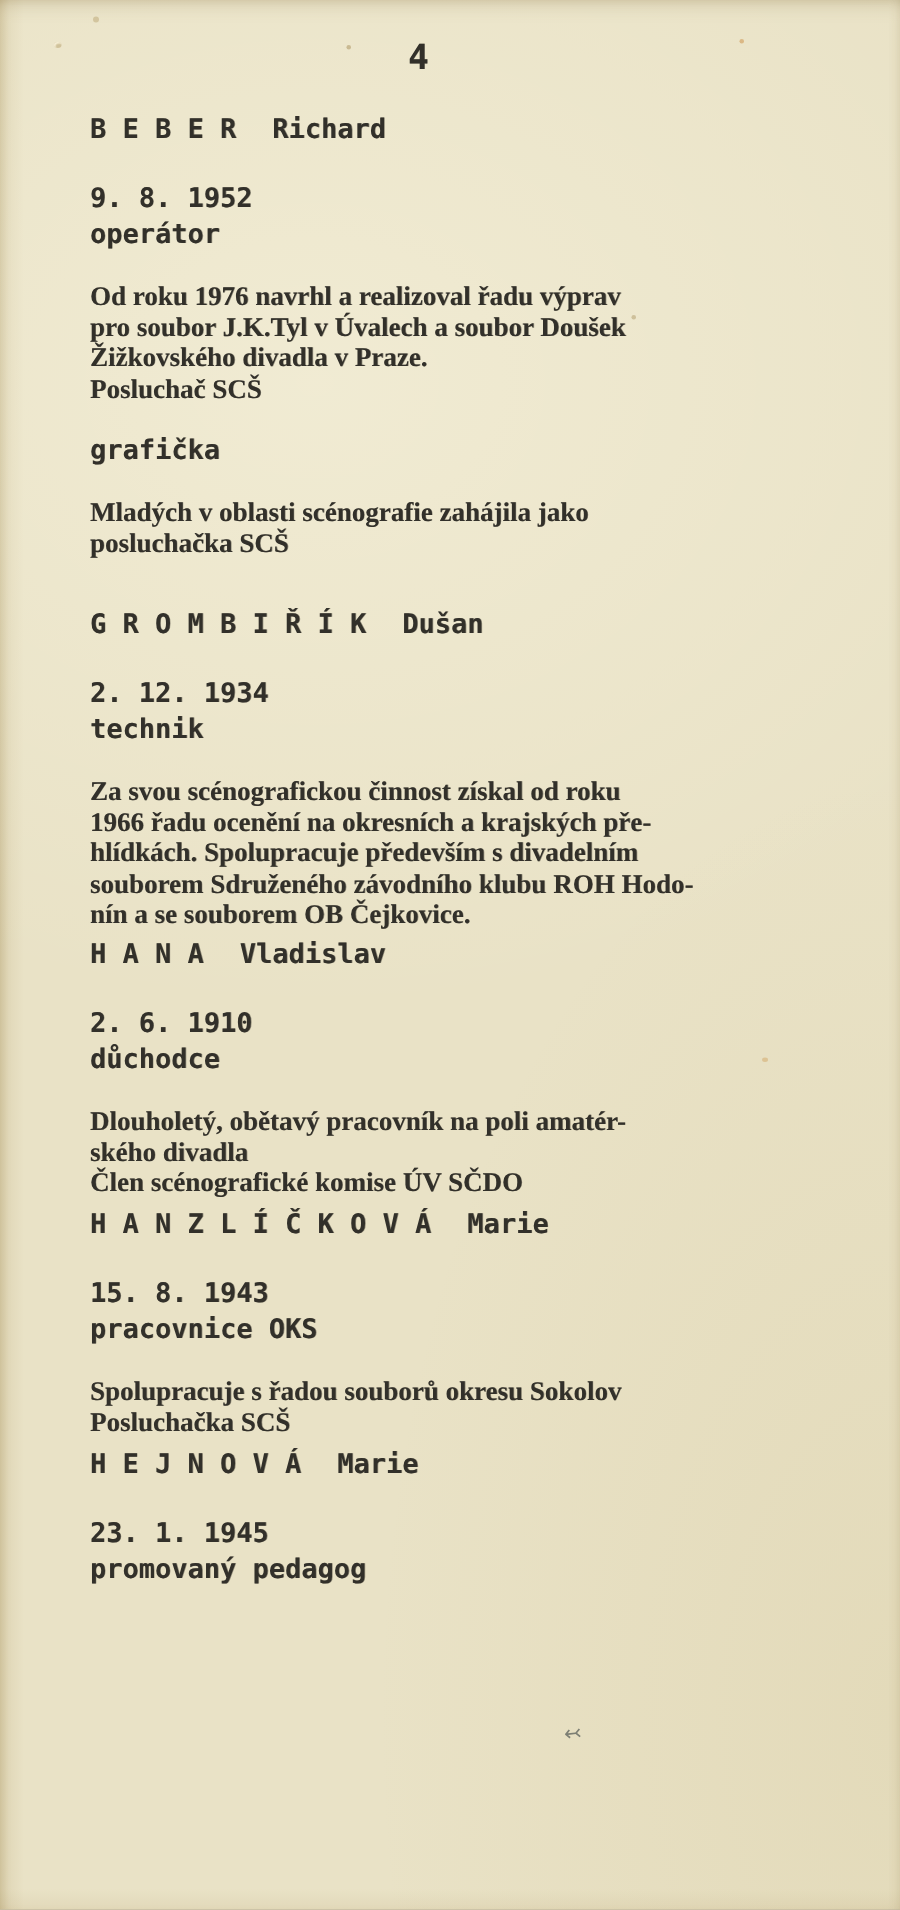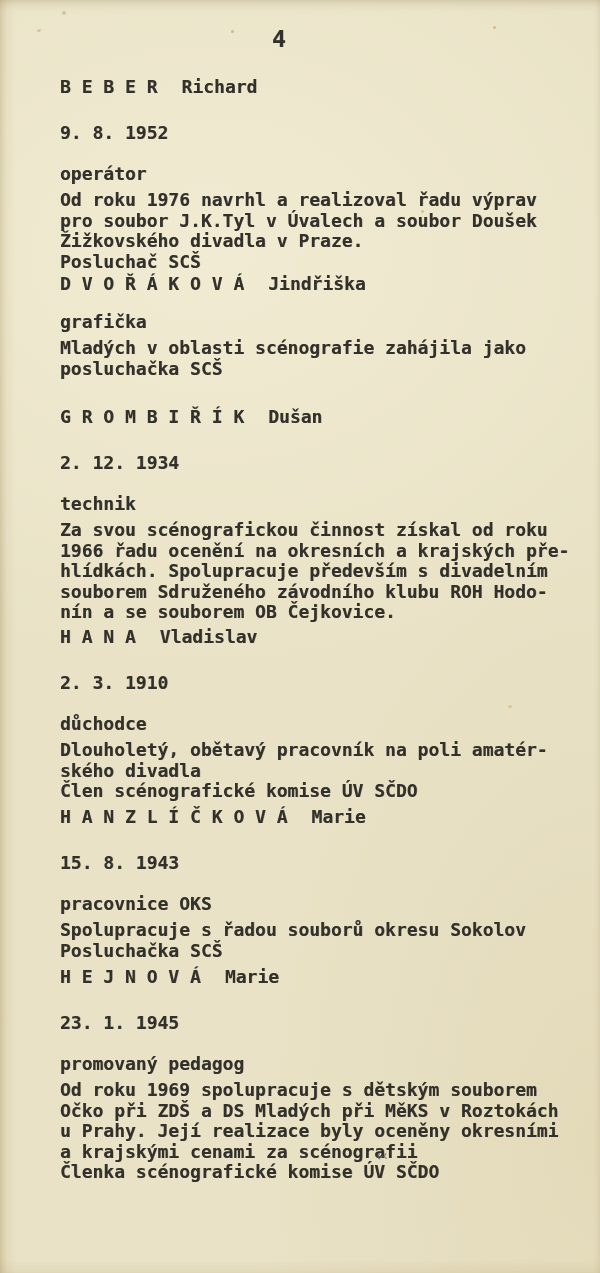--- a/index.html
+++ b/index.html
@@ -36,22 +36,22 @@
   .entry {
     position: absolute;
     left: 60px;
     width: 525px;
     font-size: 18px;
     line-height: 21px;
   }
   .entry .name-line { display: flex; align-items: center; }
   .entry .given { margin-left: 24px; }
   .entry .date { margin-top: 25px; }
-  .entry .occupation { margin-top: 20px; }
-  .entry .details { margin-top: 6px; white-space: pre-line; line-height: 20.5px; }
+  .entry .occupation { margin-top: 3px; }
+  .entry .details { margin-top: 20px; white-space: pre-line; line-height: 20.5px; font-family: Liberation Serif, serif; }
   .speck {
     position: absolute;
     border-radius: 50%;
     pointer-events: none;
   }
   .speck.s1 { left: 36px;  top: 28px;  width: 5px; height: 4px; background: rgba(175,150,95,0.45); box-shadow: inset 1px 1px 1px rgba(255,250,230,0.8); }
   .speck.s2 { left: 62px;  top: 11px;  width: 4px; height: 4px; background: rgba(175,150,95,0.40); }
   .speck.s3 { left: 231px; top: 30px;  width: 3px; height: 3px; background: rgba(150,120,60,0.40); }
   .speck.s4 { left: 493px; top: 26px;  width: 3px; height: 3px; background: rgba(200,130,50,0.45); }
   .speck.s5 { left: 421px; top: 210px; width: 3px; height: 3px; background: rgba(150,120,60,0.35); }
@@ -88,24 +88,20 @@
     </div>
     <div class="date">9. 8. 1952</div>
     <div class="occupation">operátor</div>
     <div class="details">Od roku 1976 navrhl a realizoval řadu výprav
 pro soubor J.K.Tyl v Úvalech a soubor Doušek
 Žižkovského divadla v Praze.
 Posluchač SCŠ</div>
   </div>
 
   <div class="entry ink" style="top:273px">
-    <div class="name-line">
-      <span>D V O Ř Á K O V Á</span>
-      <span class="given">Jindřiška</span>
-    </div>
     <div class="occupation" style="margin-top:17px">grafička</div>
     <div class="details">Mladých v oblasti scénografie zahájila jako
 posluchačka SCŠ</div>
   </div>
 
   <div class="entry ink" style="top:406px">
     <div class="name-line">
       <span>G R O M B I Ř Í K</span>
       <span class="given">Dušan</span>
     </div>
@@ -116,21 +112,21 @@
 hlídkách. Spolupracuje především s divadelním
 souborem Sdruženého závodního klubu ROH Hodo-
 nín a se souborem OB Čejkovice.</div>
   </div>
 
   <div class="entry ink" style="top:626px">
     <div class="name-line">
       <span>H A N A</span>
       <span class="given">Vladislav</span>
     </div>
-    <div class="date">2. 3. 1910</div>
+    <div class="date">2. 6. 1910</div>
     <div class="occupation">důchodce</div>
     <div class="details">Dlouholetý, obětavý pracovník na poli amatér-
 ského divadla
 Člen scénografické komise ÚV SČDO</div>
   </div>
 
   <div class="entry ink" style="top:806px">
     <div class="name-line">
       <span>H A N Z L Í Č K O V Á</span>
       <span class="given">Marie</span>
@@ -141,22 +137,17 @@
 Posluchačka SCŠ</div>
   </div>
 
   <div class="entry ink" style="top:966px">
     <div class="name-line">
       <span>H E J N O V Á</span>
       <span class="given">Marie</span>
     </div>
     <div class="date">23. 1. 1945</div>
     <div class="occupation">promovaný pedagog</div>
-    <div class="details">Od roku 1969 spolupracuje s dětským souborem
-Očko při ZDŠ a DS Mladých při MěKS v Roztokách
-u Prahy. Její realizace byly oceněny okresními
-a krajskými cenami za scénografii
-Členka scénografické komise ÚV SČDO</div>
   </div>
 
   <div class="pencil-mark">↢</div>
 
 </div>
 
 </body></html>

